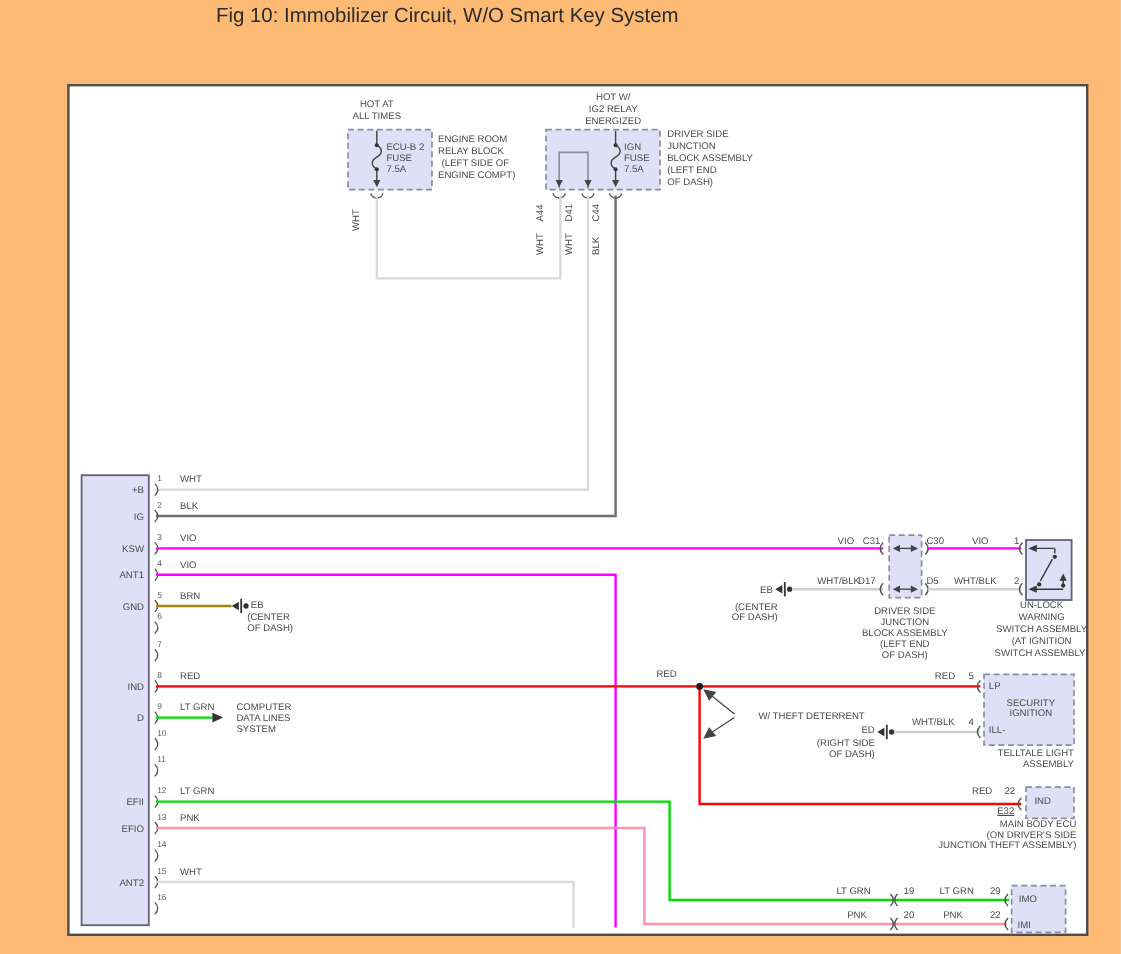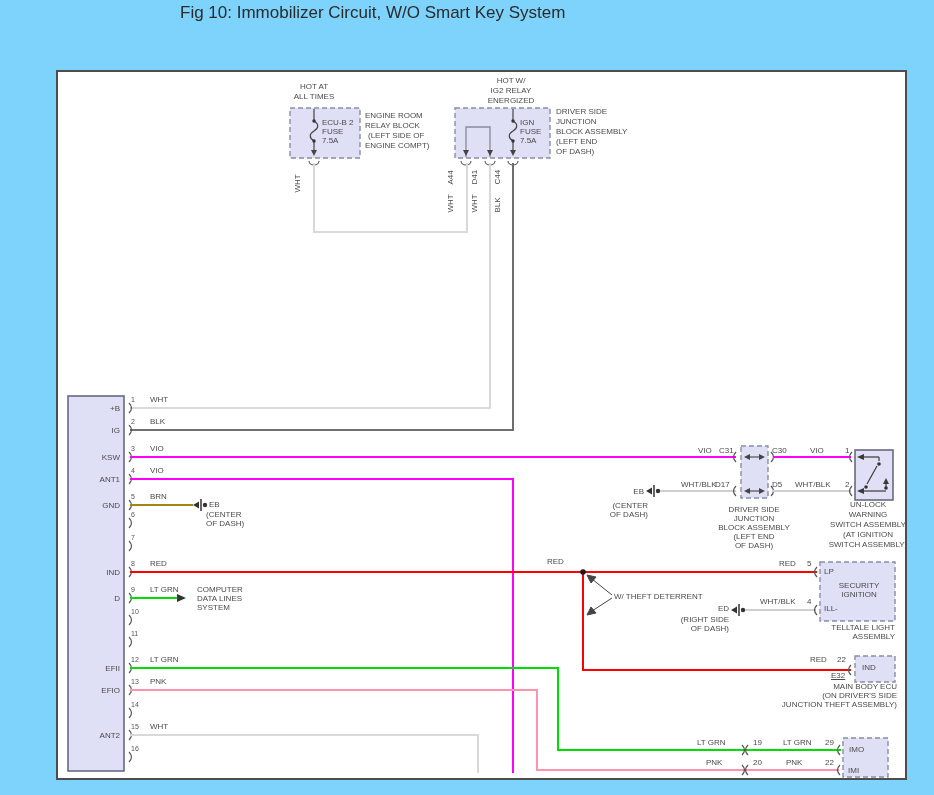--- a/index.html
+++ b/index.html
@@ -1,16 +1,16 @@
 <!DOCTYPE html>
 <html><head>
 <meta charset="utf-8">
 <style>
   html,body{margin:0;padding:0;background:#d2d2d2;}
-  #stage{position:relative;width:934px;height:795px;background:#7dd3fc;overflow:hidden;
+  #stage{position:relative;width:934px;height:795px;background:#fdba74;overflow:hidden;
          font-family:"Liberation Sans",sans-serif;}
   svg{position:absolute;left:0;top:0;}
   .title{position:absolute;left:180px;top:3px;font-size:17px;color:#2b2b2b;white-space:nowrap;}
   .lb{position:absolute;font:8px/9.5px "Liberation Sans",sans-serif;color:#4a4a4a;white-space:nowrap;}
   .pn{font-size:7px;color:#555;}
   .ca{transform:translateX(-50%);}
   .ra{transform:translateX(-100%);}
   .vt{transform:rotate(-90deg);transform-origin:0 100%;}
   .ul{text-decoration:underline;}
 </style>
@@ -241,21 +241,21 @@
 <span class="lb" style="left:206px;top:519px">OF DASH)</span>
 <span class="lb" style="left:197px;top:585px">COMPUTER</span>
 <span class="lb" style="left:197px;top:594px">DATA LINES</span>
 <span class="lb" style="left:197px;top:603px">SYSTEM</span>
 <span class="lb ra" style="left:644px;top:487px">EB</span>
 <span class="lb ra" style="left:648px;top:501px">(CENTER</span>
 <span class="lb ra" style="left:648px;top:510px">OF DASH)</span>
 <span class="lb ra" style="left:729px;top:604px">ED</span>
 <span class="lb ra" style="left:729px;top:615px">(RIGHT SIDE</span>
 <span class="lb ra" style="left:729px;top:624px">OF DASH)</span>
-<span class="lb" style="left:614px;top:592px">W/ THEFT DETERRENT</span>
+<span class="lb" style="left:632px;top:592px">W/ THEFT DETERRENT</span>
 
 <span class="lb" style="left:698px;top:446px">VIO</span>
 <span class="lb" style="left:719px;top:446px">C31</span>
 <span class="lb" style="left:772px;top:446px">C30</span>
 <span class="lb" style="left:810px;top:446px">VIO</span>
 <span class="lb" style="left:845px;top:446px">1</span>
 <span class="lb" style="left:681px;top:480px">WHT/BLK</span>
 <span class="lb" style="left:715px;top:480px">D17</span>
 <span class="lb" style="left:772px;top:480px">D5</span>
 <span class="lb" style="left:795px;top:480px">WHT/BLK</span>

